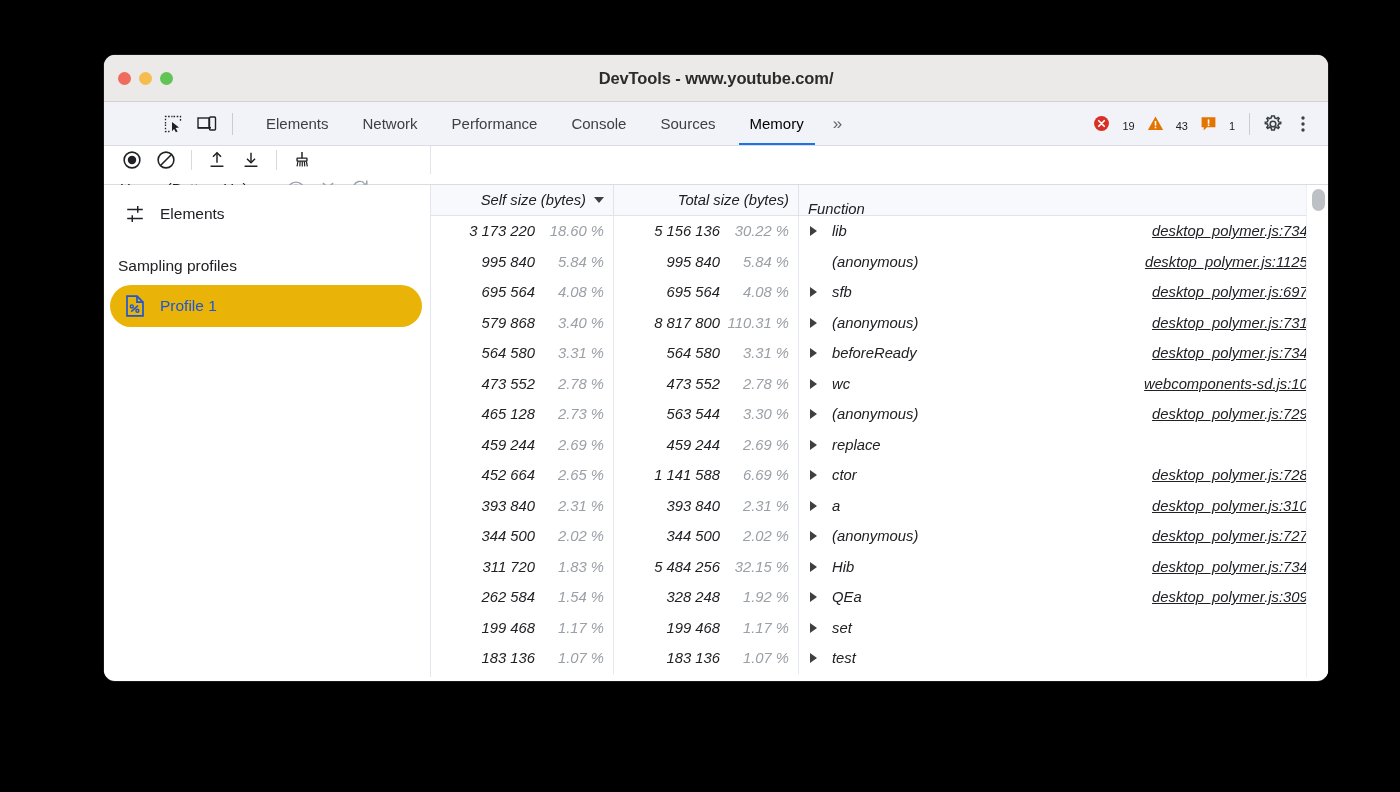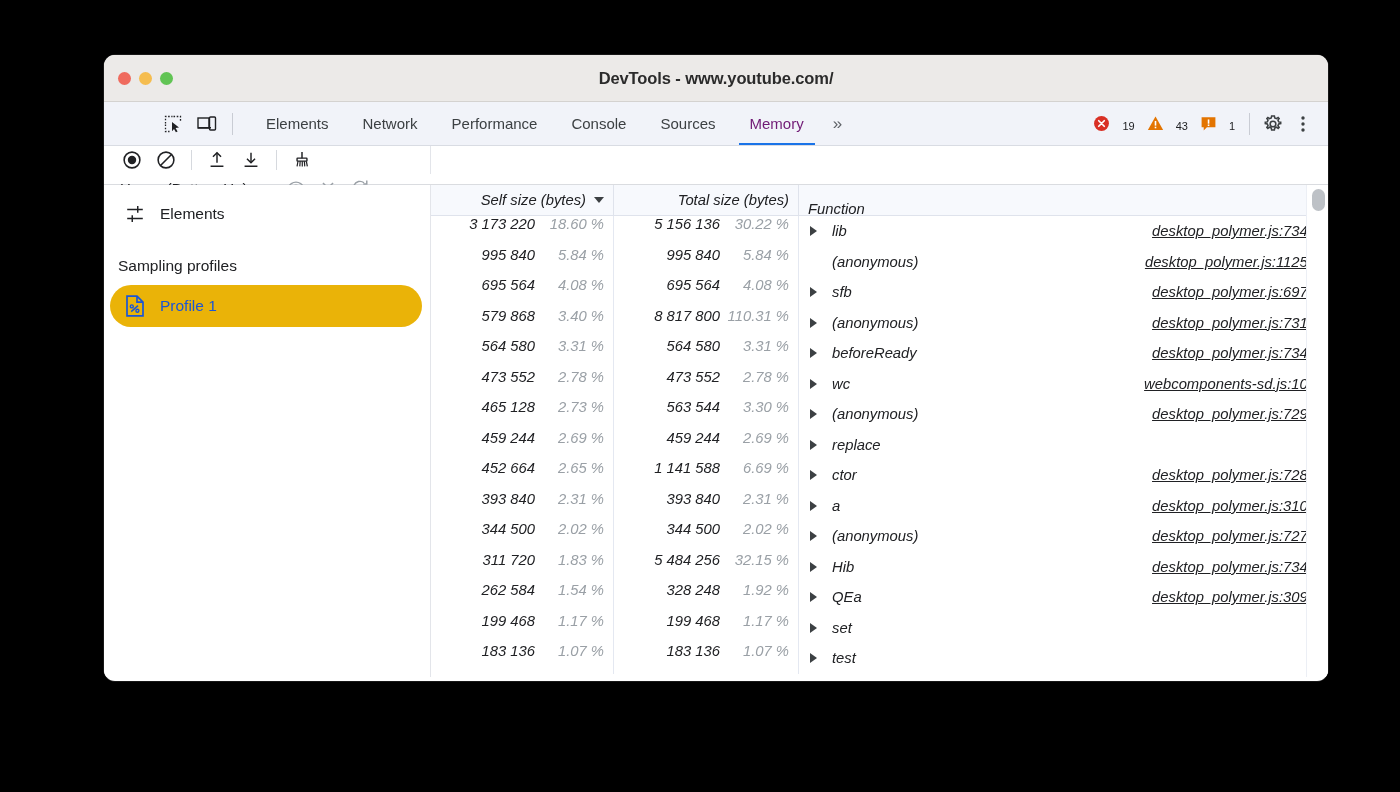--- a/index.html
+++ b/index.html
@@ -65,21 +65,21 @@
   }
   .tabs { display: flex; align-items: center; height: 100%; }
   .tab {
     height: 100%;
     padding: 0 17px;
     display: flex; align-items: center;
     font-size: 15px; color: #3c4043;
     position: relative;
     white-space: nowrap;
   }
-  .tab.active { color: #701a75; }
+  .tab.active { color: #000000; }
   .tab.active::after {
     content: "";
     position: absolute; left: 6px; right: 6px; bottom: 0;
     height: 2px; background: #1a73e8;
   }
   .tab.chevrons { font-size: 17px; color: #5f6368; padding: 0 12px; letter-spacing: -2px; }
   .tabbar-right {
     margin-left: auto;
     display: flex; align-items: center; gap: 0;
     padding-right: 10px; height: 100%;
@@ -197,21 +197,21 @@
 
   .row {
     display: flex;
     height: 30.5px;
     align-items: center;
     font-size: 14.8px;
     color: #202124;
   }
   .cell-self, .cell-total {
     height: 100%;
-    display: flex; align-items: flex-start;
+    display: flex; align-items: center;
     border-right: 1px solid #e4e8f1;
     padding-right: 9px;
   }
   .cell-self  { width: 183px; }
   .cell-total { width: 185px; }
   .num  { flex: 1; text-align: right; white-space: nowrap; }
   .pct  { width: 69px; text-align: right; color: #9aa0a6; white-space: nowrap; }
   .cell-func {
     flex: 1;
     height: 100%;

